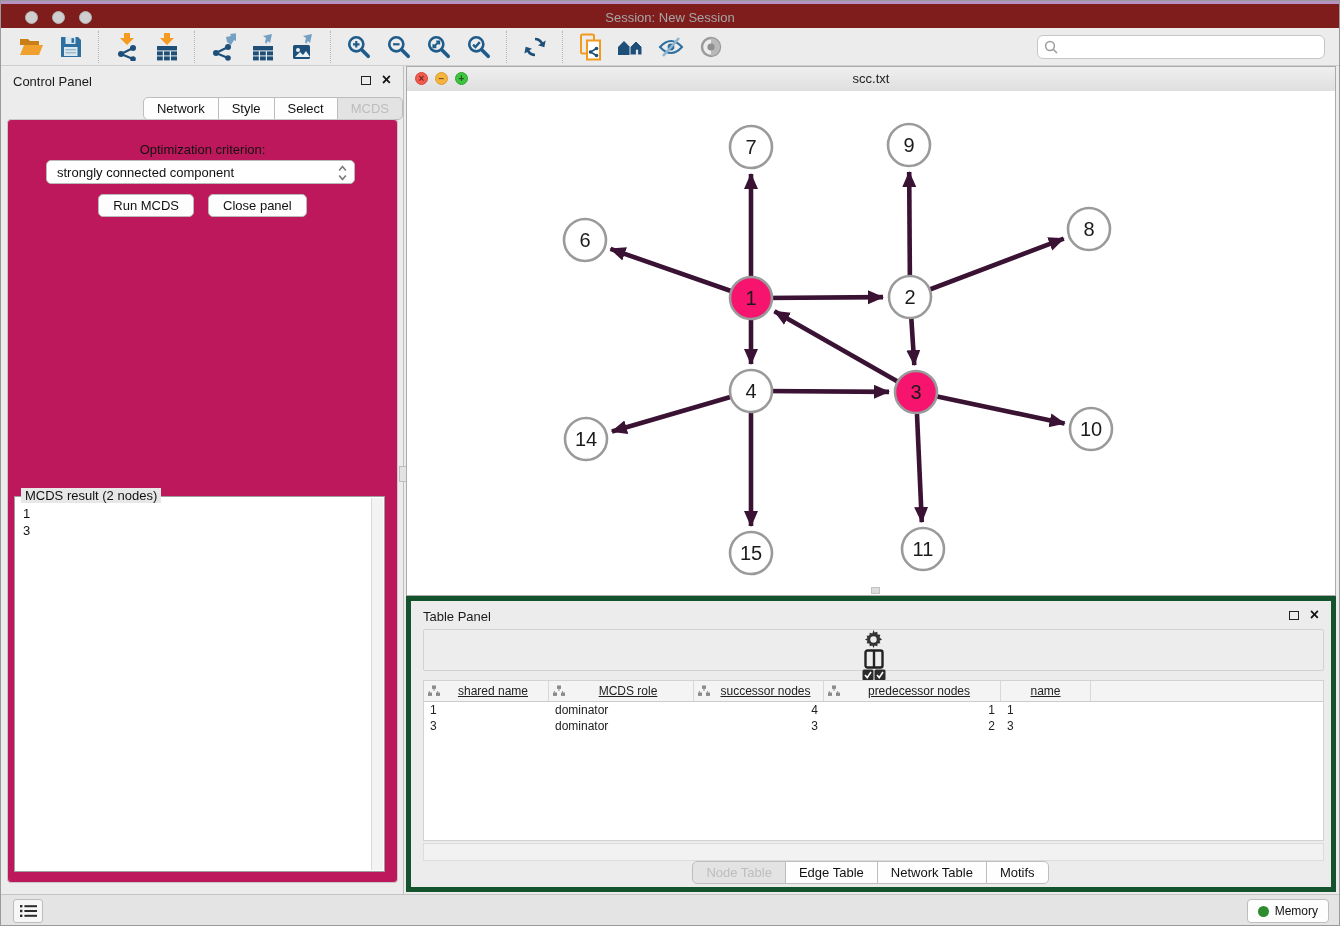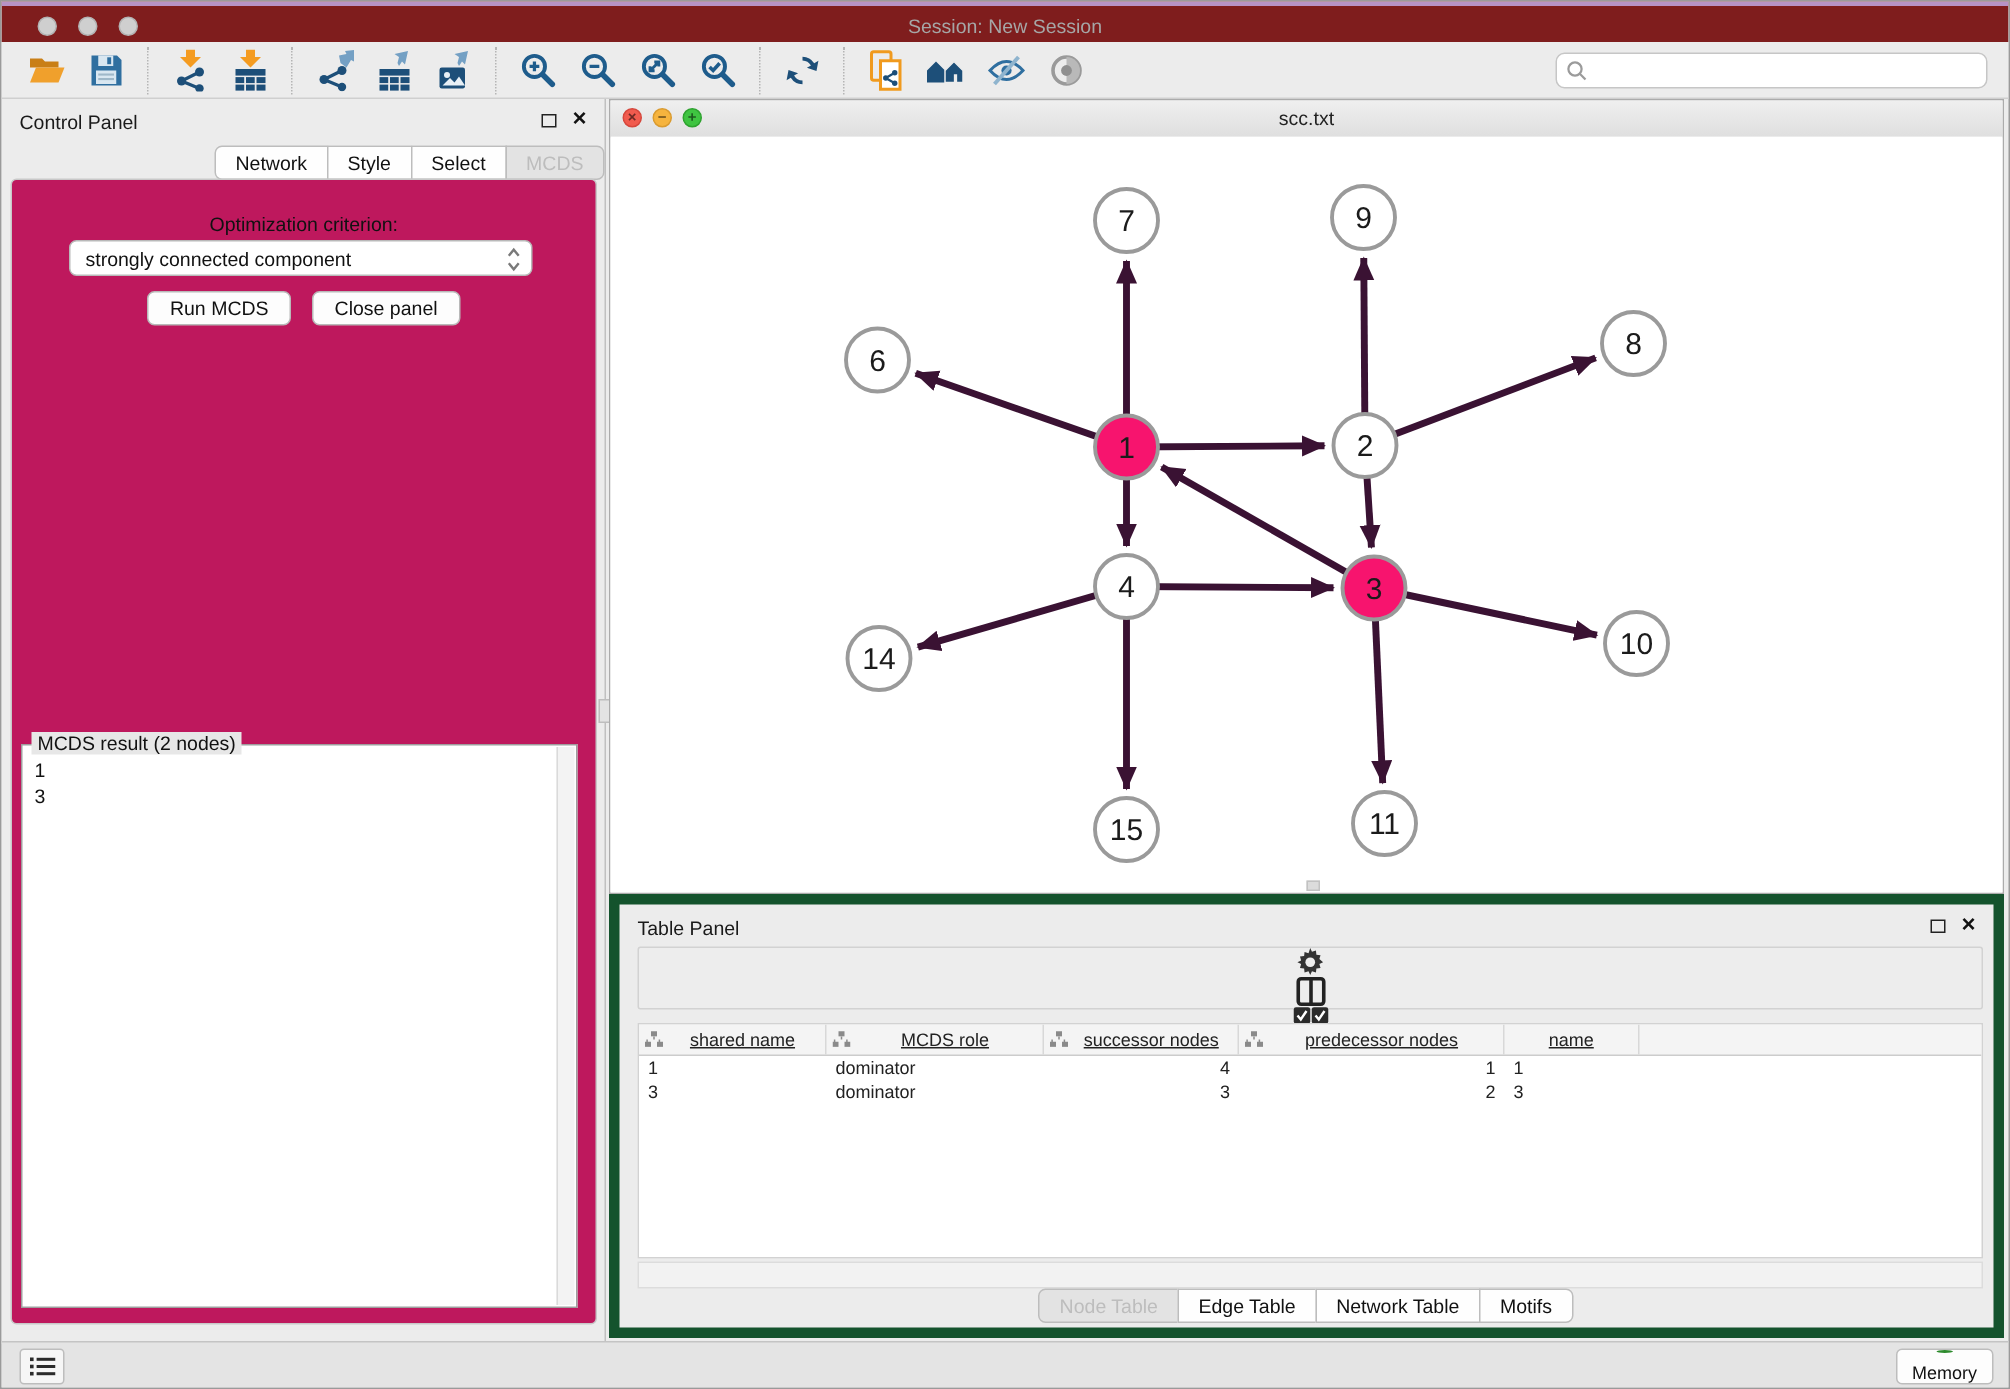--- a/index.html
+++ b/index.html
@@ -46,40 +46,40 @@
   .net-titlebar{position:relative;height:24px;background:linear-gradient(#EFEFEF,#DFDFDF);border-bottom:1px solid #BFBFBF;}
   .nt-light{position:absolute;top:5px;width:13px;height:13px;border-radius:50%;box-sizing:border-box;font-size:10px;font-weight:bold;color:rgba(0,0,0,.55);text-align:center;line-height:12px;}
   .nl-red{left:8px;background:#F15B4E;border:1px solid #D6473C;}
   .nl-yellow{left:28px;background:#F6B43E;border:1px solid #DA9B2F;}
   .nl-green{left:48px;background:#3FC441;border:1px solid #2EA32F;}
   .net-title{position:absolute;left:0;right:0;top:4px;text-align:center;font-size:13px;color:#222;}
   .net-canvas{position:absolute;left:0;top:24px;right:0;bottom:0;background:#fff;overflow:hidden;}
   .net-canvas svg{position:absolute;left:0;top:0;}
   .canvas-grip{position:absolute;left:50%;bottom:1px;width:9px;height:7px;background:#DCDCDC;border:1px solid #C2C2C2;box-sizing:border-box;}
   
-  .table-panel{position:absolute;left:405px;top:530px;right:3px;height:296px;background:#ECECEC;border:7px solid #14532d;box-sizing:border-box;}
+  .table-panel{position:absolute;left:405px;top:530px;right:3px;height:296px;background:#ECECEC;border:5px solid #14532d;box-sizing:border-box;}
   .tp-head{position:relative;height:26px;}
   .tp-toolbar{position:absolute;left:12px;right:7px;top:28px;height:42px;background:#EDEDED;border:1px solid #D2D2D2;border-radius:2px;display:flex;align-items:center;padding-left:14px;box-sizing:border-box;flex-direction:column;}
   .tp-tool{margin-right:14px;display:flex;align-items:center;justify-content:center;width:26px;height:26px;}
   .fx{font-family:"DejaVu Serif",serif;font-style:italic;font-size:18px;color:#ADADAD;}
   .tp-table{position:absolute;left:12px;right:7px;top:79px;bottom:46px;background:#fff;border:1px solid #D2D2D2;box-sizing:border-box;overflow:hidden;}
   .thead{display:flex;height:20px;background:#F4F4F4;border-bottom:1px solid #CCCCCC;}
   .th{display:flex;align-items:center;font-size:12px;color:#222;border-right:1px solid #D8D8D8;box-sizing:border-box;padding:0 4px;text-decoration:underline;}
   .th .th-label{flex:1;text-align:center;}
   .th svg{flex:0 0 auto;margin-right:2px;}
   .c0{width:125px}.c1{width:145px}.c2{width:130px}.c3{width:177px}.c4{width:90px}
   .trow{display:flex;height:16px;font-size:12px;color:#222;align-items:center;}
   .td{box-sizing:border-box;padding:0 6px;}
   .td.r{text-align:right;}
   .tp-hscroll{position:absolute;left:12px;right:7px;bottom:26px;height:18px;background:#F2F2F2;border:1px solid #DCDCDC;box-sizing:border-box;}
   .tp-tabs{position:absolute;left:0;right:0;bottom:3px;display:flex;justify-content:center;}
   
   .statusbar{position:absolute;left:0;bottom:0;width:100%;height:31px;background:#E4E4E4;border-top:1px solid #C4C4C4;box-sizing:border-box;}
   .list-btn{position:absolute;left:12px;top:4px;width:28px;height:22px;background:#F6F6F6;border:1px solid #BDBDBD;border-radius:3px;display:flex;align-items:center;justify-content:center;}
-  .memory-btn{position:absolute;right:10px;top:4px;height:22px;background:#FDFDFD;border:1px solid #BDBDBD;border-radius:4px;display:flex;align-items:center;padding:0 10px;font-size:12px;color:#111;gap:6px;flex-direction:column;}
+  .memory-btn{position:absolute;right:10px;top:4px;height:22px;background:#FDFDFD;border:1px solid #BDBDBD;border-radius:4px;display:flex;align-items:center;padding:0 10px;font-size:12px;color:#111;gap:6px;}
   .green-dot{width:11px;height:11px;border-radius:50%;background:#2E8B2E;display:inline-block;}
 </style>
 </head>
 <body>
 
 <div class="app">
 
   <div class="titlebar">
     <span class="traffic t1"></span>
     <span class="traffic t2"></span>

